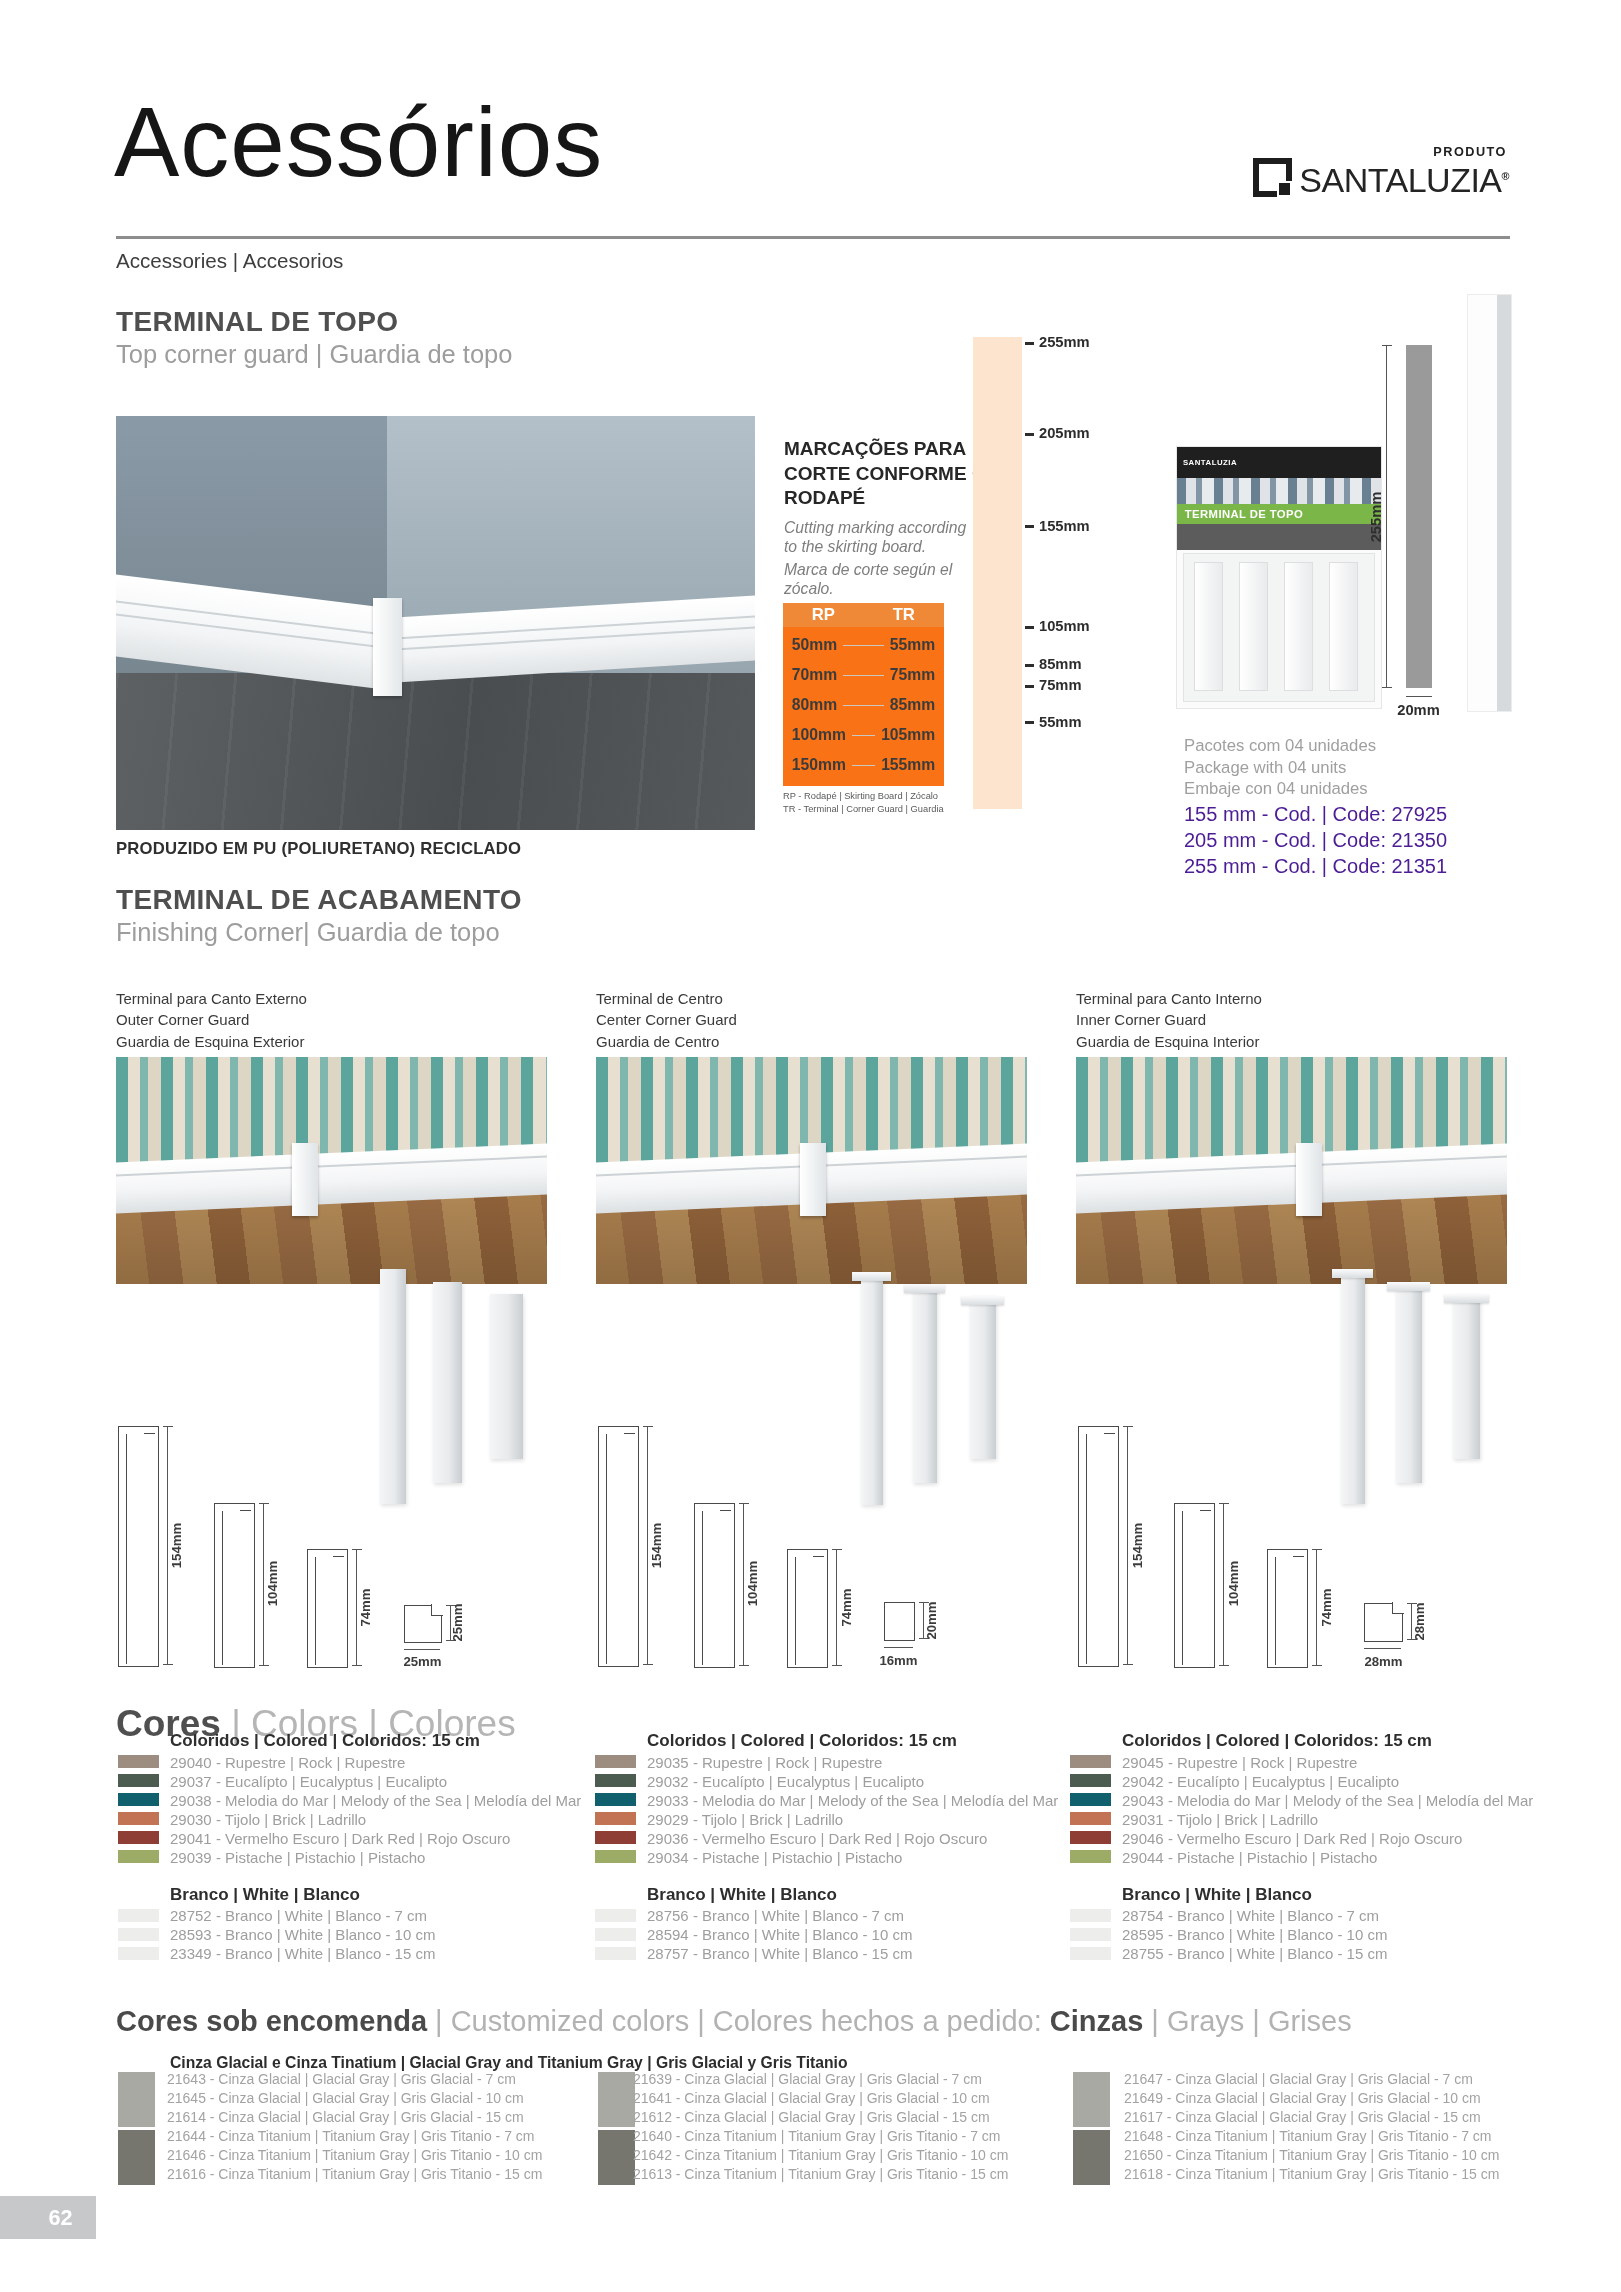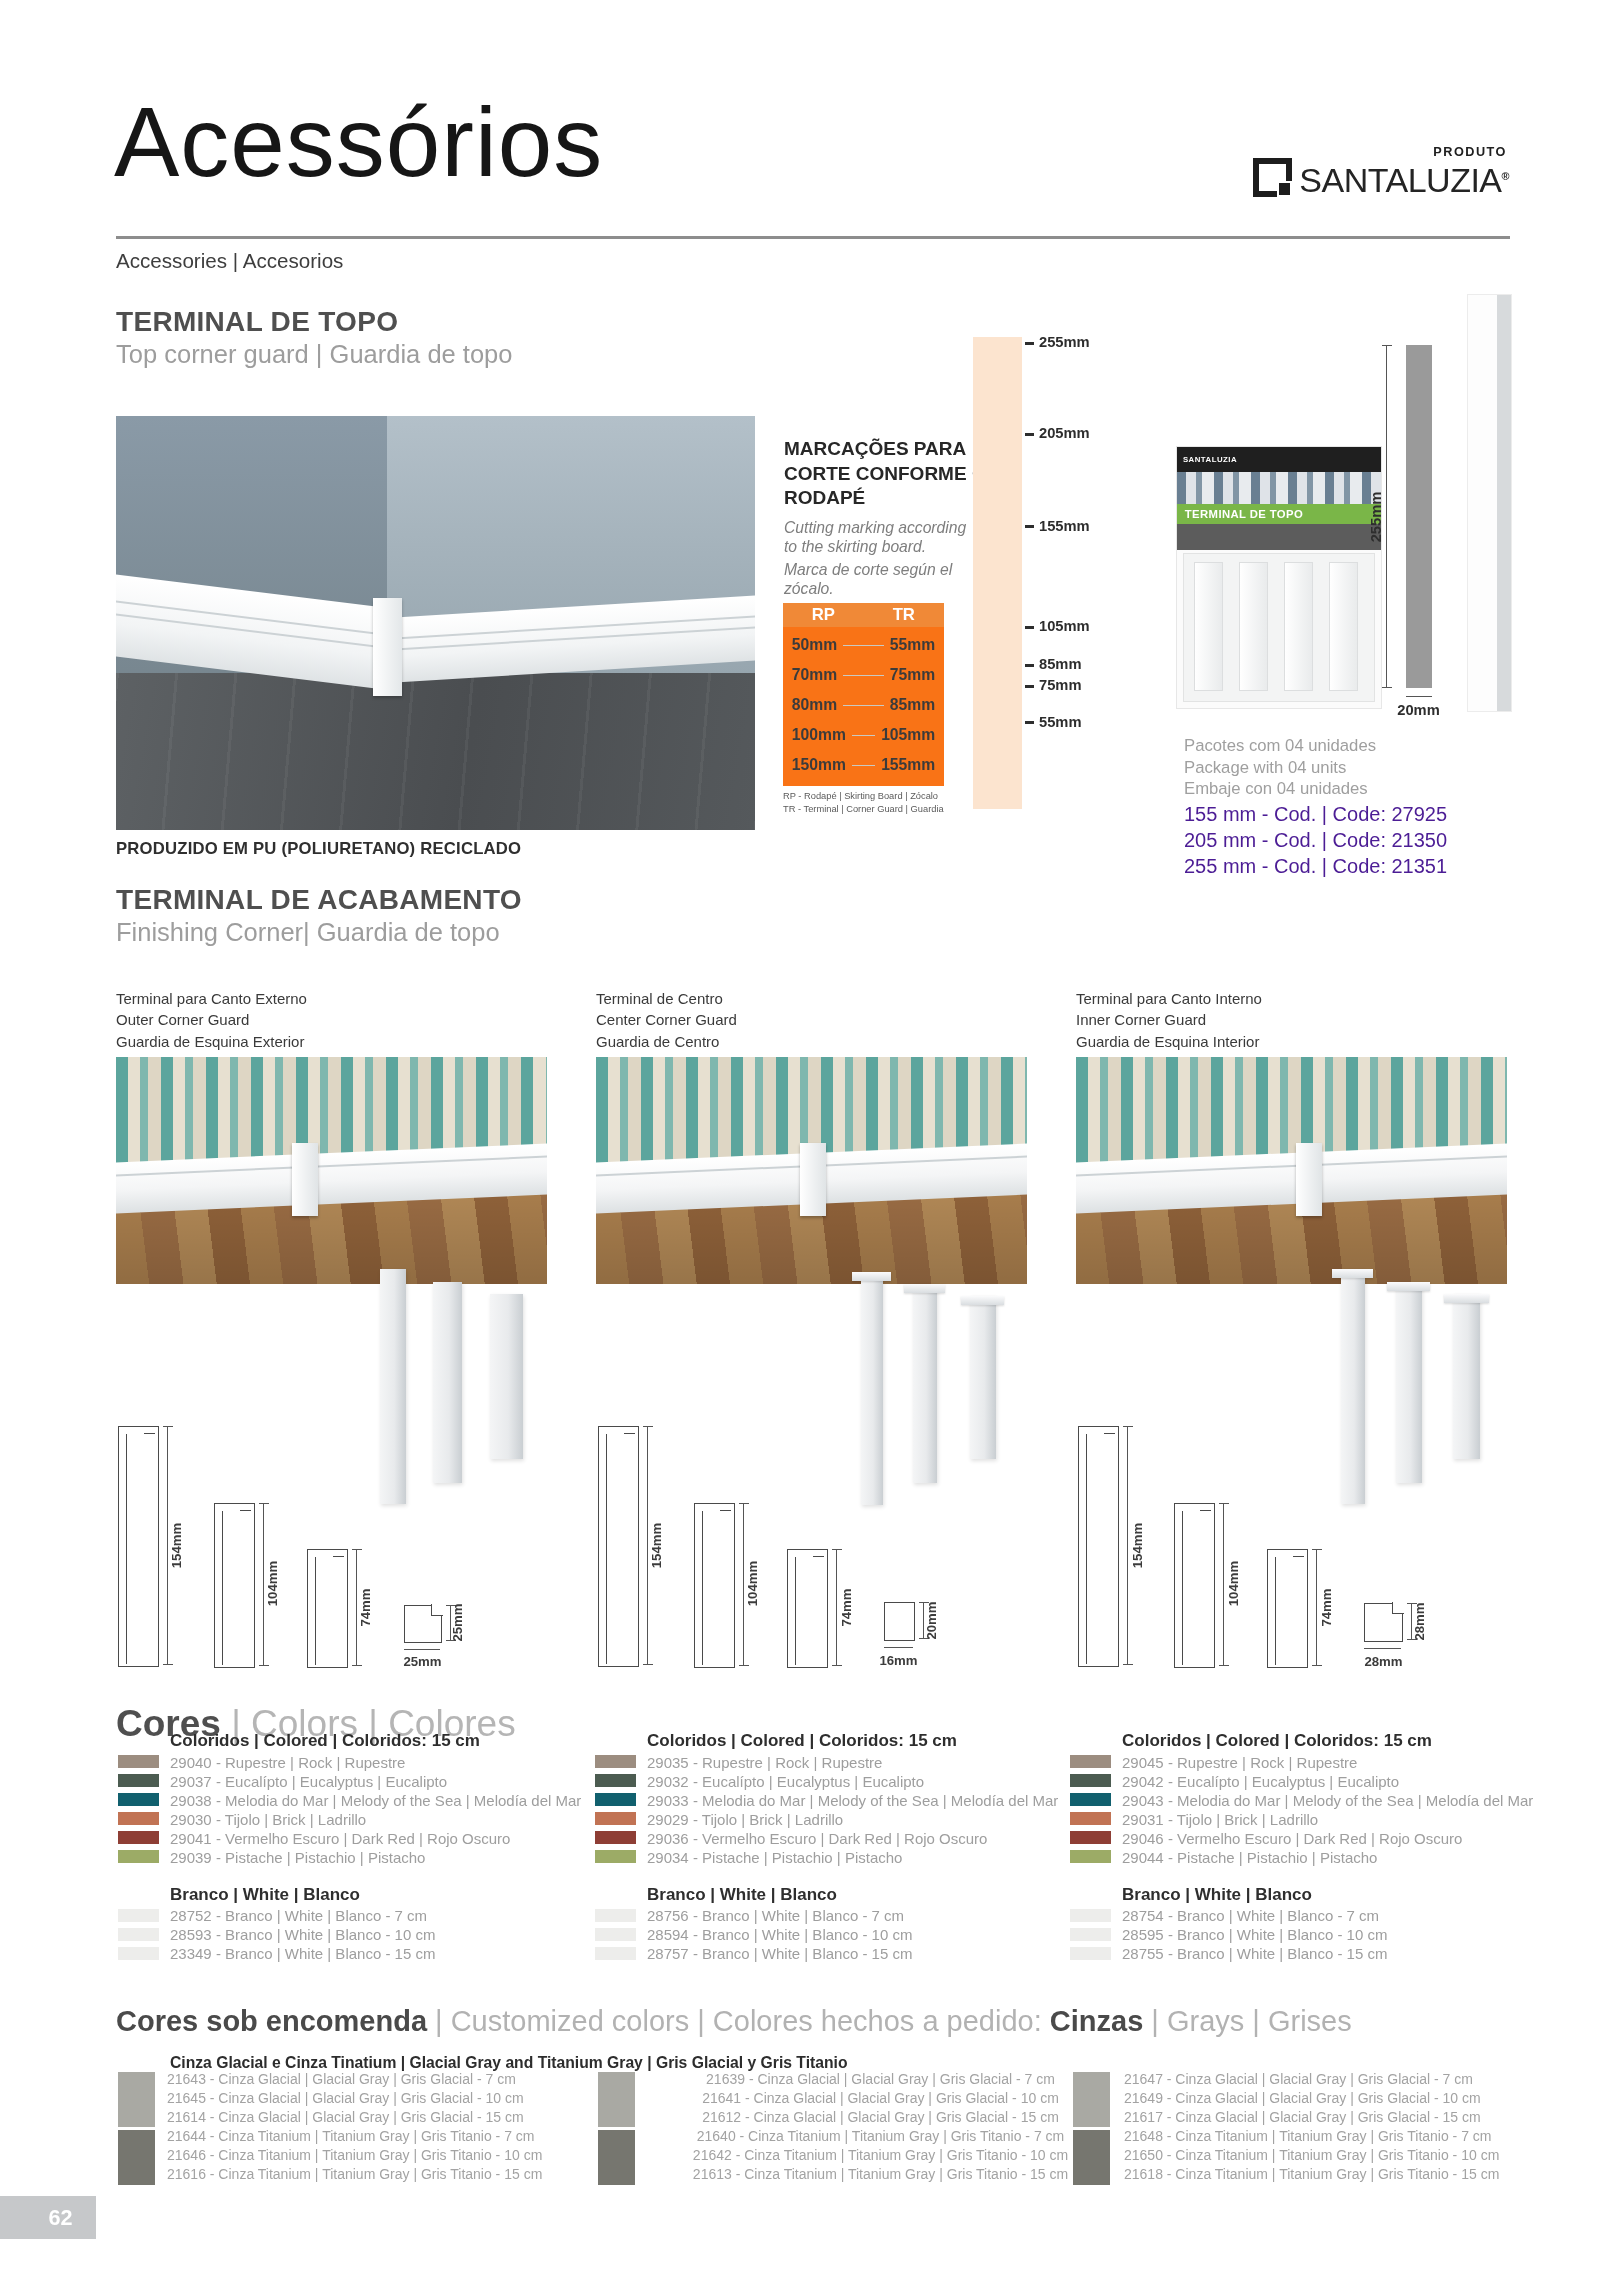--- a/index.html
+++ b/index.html
@@ -49,21 +49,21 @@
   .tfoot{left:783px;top:790px;font-size:9.3px;color:#5b5b5b;line-height:1.35;}
 
   
   .peach{left:973px;top:337px;width:49px;height:472px;}
   .tick{position:absolute;width:8.8px;height:2.9px;background:#2d2d2d;}
   .slabel{position:absolute;font-size:14.7px;font-weight:700;color:#2d2d2d;}
 
   
   .pack{left:1176px;top:446px;width:204px;height:261px;border:1px solid #e7e7e7;background:#fbfbfb;}
   .pack-photo{position:absolute;left:0;top:0;right:0;height:57px;background:repeating-linear-gradient(90deg,#697f92 0 8.8px,#dfe3e8 8.8px 18.6px,#8195a5 18.6px 25.5px,#e8ebee 25.5px 37px);}
-  .pack-bar{position:absolute;left:0;top:0;right:0;height:25px;background:#1f1f1f;color:#fff;font-size:7.8px;font-weight:700;display:flex;align-items:center;padding-left:5.9px;letter-spacing:0.5px;}
+  .pack-bar{position:absolute;left:0;top:0;right:0;height:31px;background:#1f1f1f;color:#fff;font-size:7.8px;font-weight:700;display:flex;align-items:center;padding-left:5.9px;letter-spacing:0.5px;}
   .pack-green{position:absolute;left:0;top:57px;right:0;height:20.6px;color:#fff;font-size:11.3px;font-weight:700;display:flex;align-items:center;padding-left:7.8px;letter-spacing:0.4px;}
   .pack-gray{position:absolute;left:0;top:77px;right:0;height:25.5px;background:#5c5c5c;}
   .pack-bag{position:absolute;left:5.9px;top:106px;right:5.9px;bottom:5.9px;background:#f3f4f4;border:1px solid #e2e3e3;}
   .pack-strip{position:absolute;top:7.8px;width:27.4px;bottom:9.8px;background:linear-gradient(90deg,#ffffff,#e9ebec);border:1px solid #dcdedf;}
 
   
   .graybar{left:1406px;top:345px;width:25.5px;height:343px;background:#9a9a9a;}
   .whitebar{left:1467px;top:294px;width:43px;height:416px;background:linear-gradient(90deg,#fdfdfd 68%,#d7dadc 68%);border:1px solid #ececec;}
   .vdim{position:absolute;border-left:1.5px solid #555;}
   .vdim::before,.vdim::after{content:"";position:absolute;left:-4.9px;width:9.8px;border-top:1.5px solid #555;}
@@ -452,21 +452,21 @@
     <div class="crow">21614 - Cinza Glacial | Glacial Gray | Gris Glacial - 15 cm</div>
     <div class="crow">21644 - Cinza Titanium | Titanium Gray | Gris Titanio - 7 cm</div>
     <div class="crow">21646 - Cinza Titanium | Titanium Gray | Gris Titanio - 10 cm</div>
     <div class="crow">21616 - Cinza Titanium | Titanium Gray | Gris Titanio - 15 cm</div>
   </div>
 
 <div class="gswcol" style="left:598px;top:2072px;">
   <span class="gsw" style="background: rgb(169, 169, 163);"></span>
   <span class="gsw" style="background: rgb(118, 118, 111);"></span>
 </div>
-<div class="txtcol enc-rows" style="left:665px;top:2070px;text-align:center;">
+<div class="txtcol enc-rows" style="left:633px;top:2070px;">
     <div class="crow">21639 - Cinza Glacial | Glacial Gray | Gris Glacial - 7 cm</div>
     <div class="crow">21641 - Cinza Glacial | Glacial Gray | Gris Glacial - 10 cm</div>
     <div class="crow">21612 - Cinza Glacial | Glacial Gray | Gris Glacial - 15 cm</div>
     <div class="crow">21640 - Cinza Titanium | Titanium Gray | Gris Titanio - 7 cm</div>
     <div class="crow">21642 - Cinza Titanium | Titanium Gray | Gris Titanio - 10 cm</div>
     <div class="crow">21613 - Cinza Titanium | Titanium Gray | Gris Titanio - 15 cm</div>
   </div>
 
 <div class="gswcol" style="left:1073px;top:2072px;">
   <span class="gsw" style="background: rgb(169, 169, 163);"></span>

